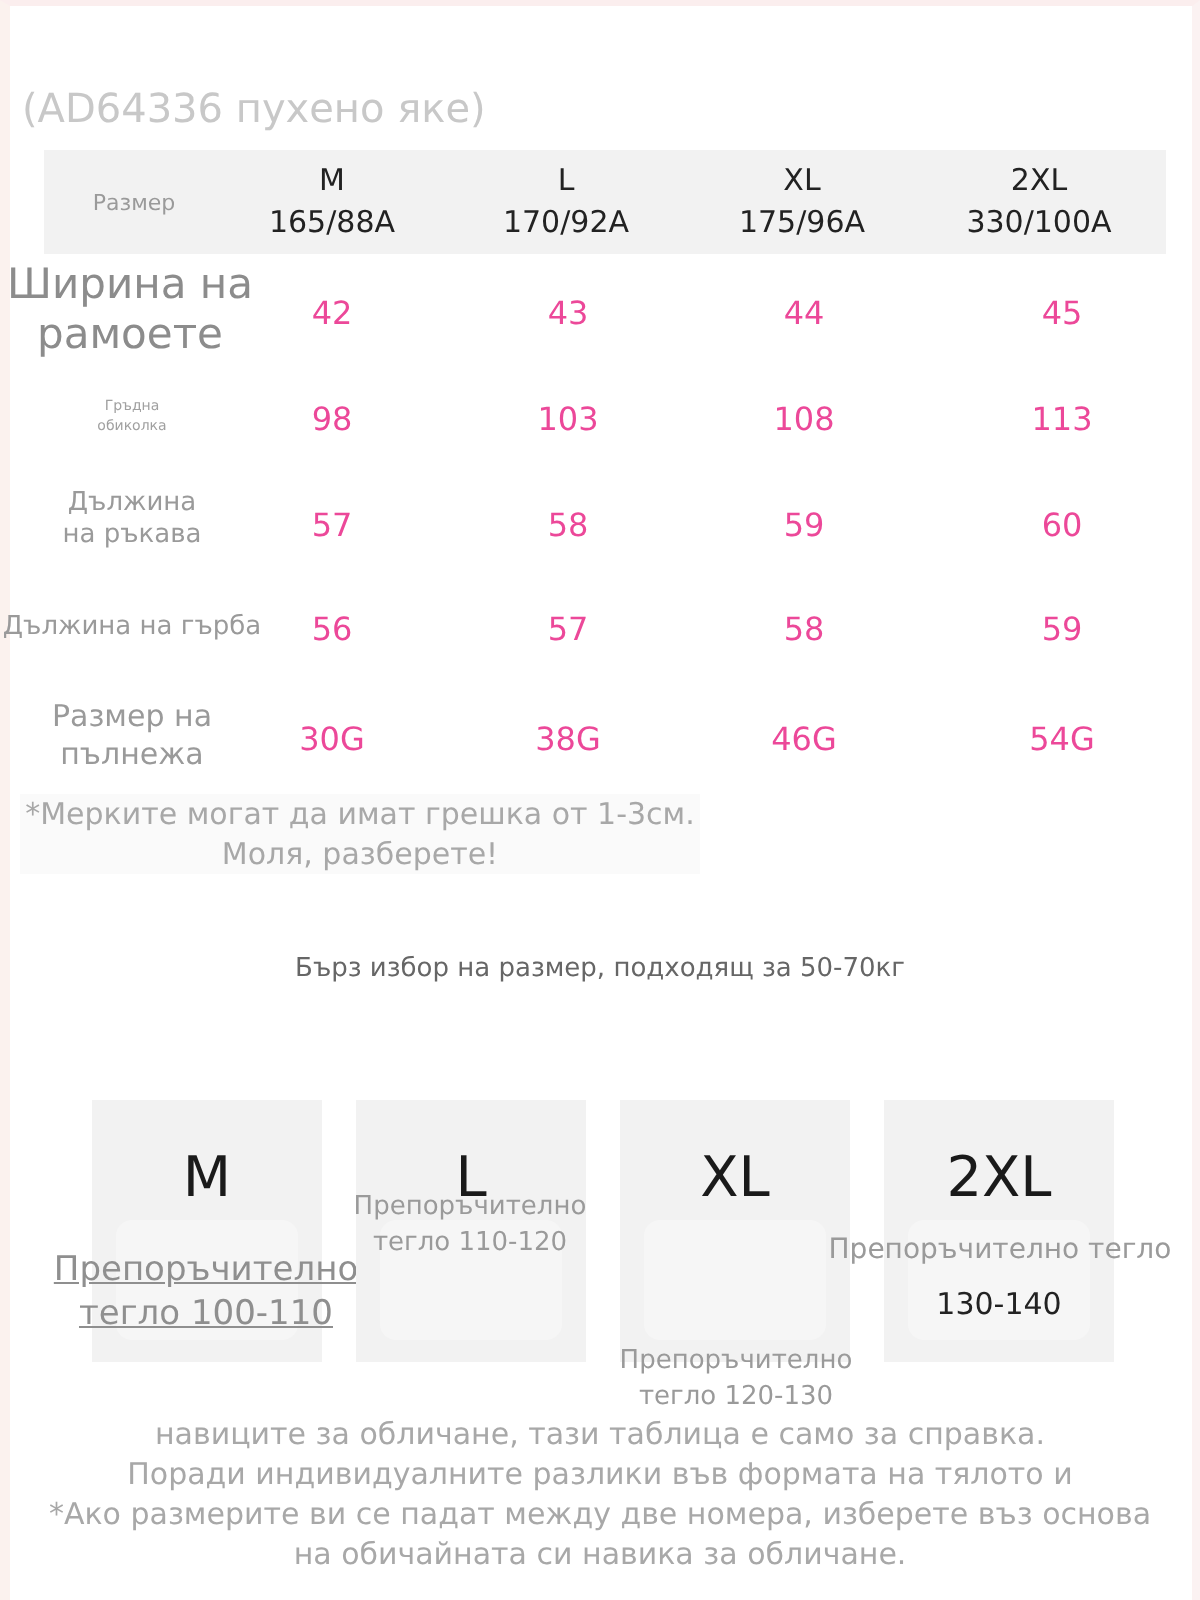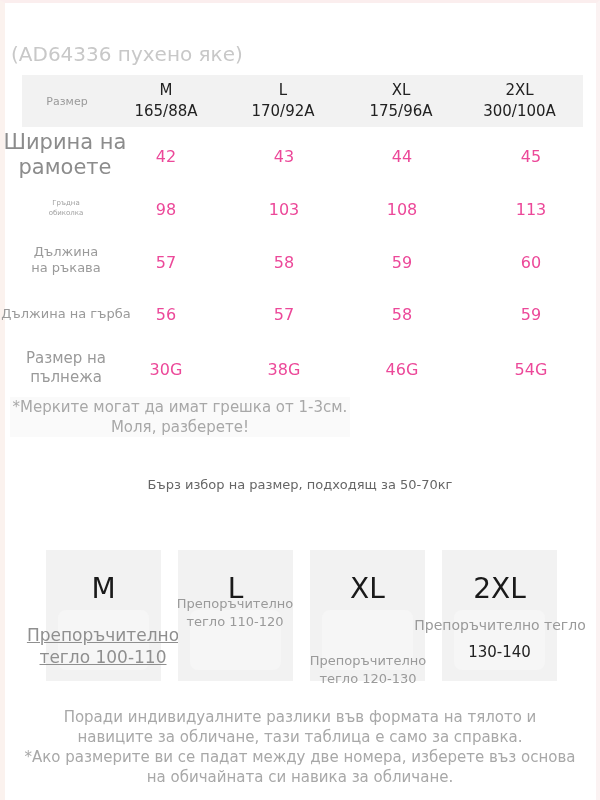--- a/index.html
+++ b/index.html
@@ -63,21 +63,21 @@
     <div class="col c1">
       <div>L</div>
       <div>170/92A</div>
     </div>
     <div class="col c2">
       <div>XL</div>
       <div>175/96A</div>
     </div>
     <div class="col c3">
       <div>2XL</div>
-      <div>300/100A</div>
+      <div>330/100A</div>
     </div>
   </div>
 </div>
 
 <div class="row" style="top:128px;height:54px;">
   <div class="lab" style="position:absolute;left:0;width:130px;font-size:21px;line-height:25px;color:#8c8c8c;">Ширина на рамоете</div>
   <div class="v" style="left:166px;top:19px;">42</div>
   <div class="v" style="left:284px;top:19px;">43</div>
   <div class="v" style="left:402px;top:19px;">44</div>
   <div class="v" style="left:531px;top:19px;">45</div>
@@ -128,27 +128,27 @@
 <div class="card" style="left:178px;">
   <div class="inner"></div>
   <div class="sz">L</div>
 </div>
 <div class="rec" style="left:170px;top:595px;width:130px;font-size:13px;line-height:18px;">Препоръчително тегло 110-120</div>
 
 <div class="card" style="left:310px;">
   <div class="inner"></div>
   <div class="sz">XL</div>
 </div>
-<div class="rec" style="left:303px;top:652px;width:130px;font-size:13px;line-height:18px;text-align:center;">Препоръчително тегло 120-130</div>
+<div class="rec" style="left:303px;top:672px;width:130px;font-size:13px;line-height:18px;text-align:center;">Препоръчително тегло 120-130</div>
 
 <div class="card" style="left:442px;">
   <div class="inner"></div>
   <div class="sz">2XL</div>
 </div>
 <div class="rec" style="left:406px;top:616px;width:188px;font-size:14px;line-height:18px;white-space:nowrap;">Препоръчително тегло</div>
 <div class="rec" style="left:442px;top:643px;width:115px;font-size:15px;line-height:18px;color:#222;">130-140</div>
 
 <div class="footer">
+  <div>навиците за обличане, тази таблица е само за справка.</div>
   <div>Поради индивидуалните разлики във формата на тялото и</div>
-  <div>навиците за обличане, тази таблица е само за справка.</div>
   <div>*Ако размерите ви се падат между две номера, изберете въз основа</div>
   <div>на обичайната си навика за обличане.</div>
 </div>
 
 </body></html>

